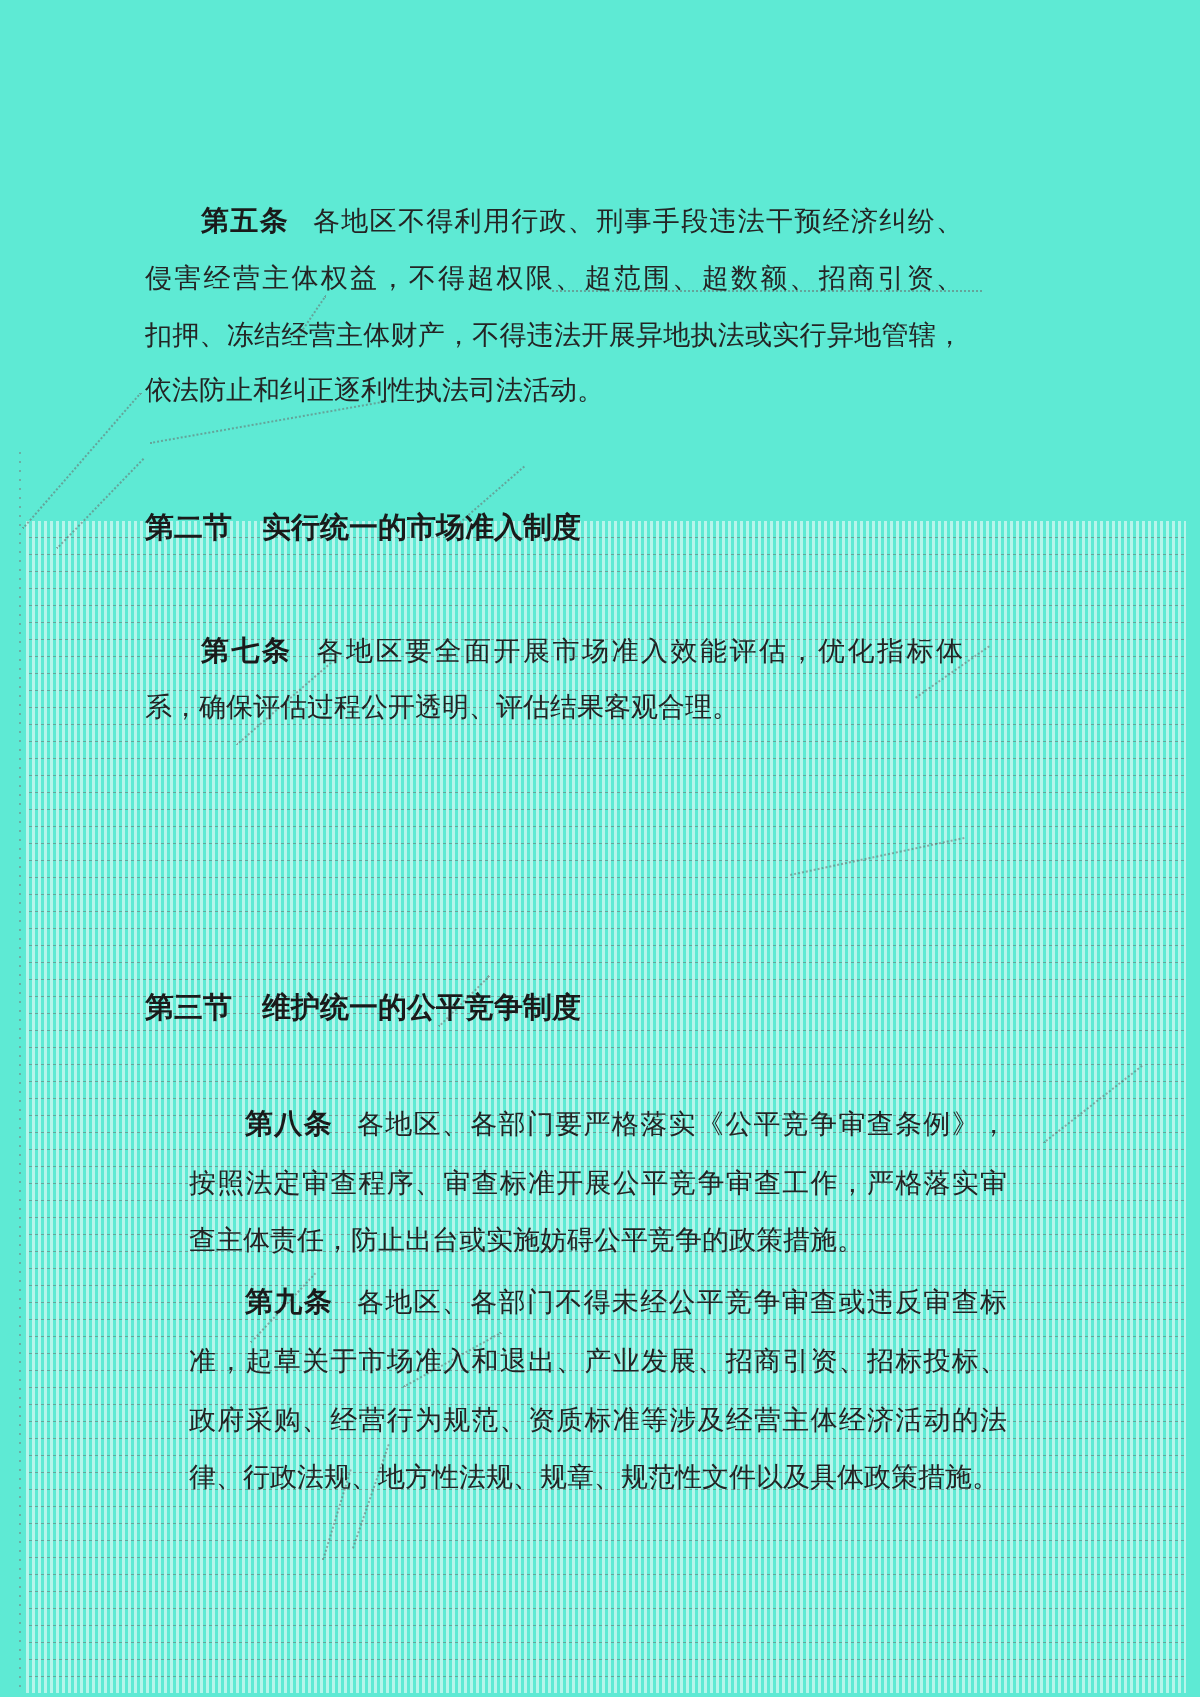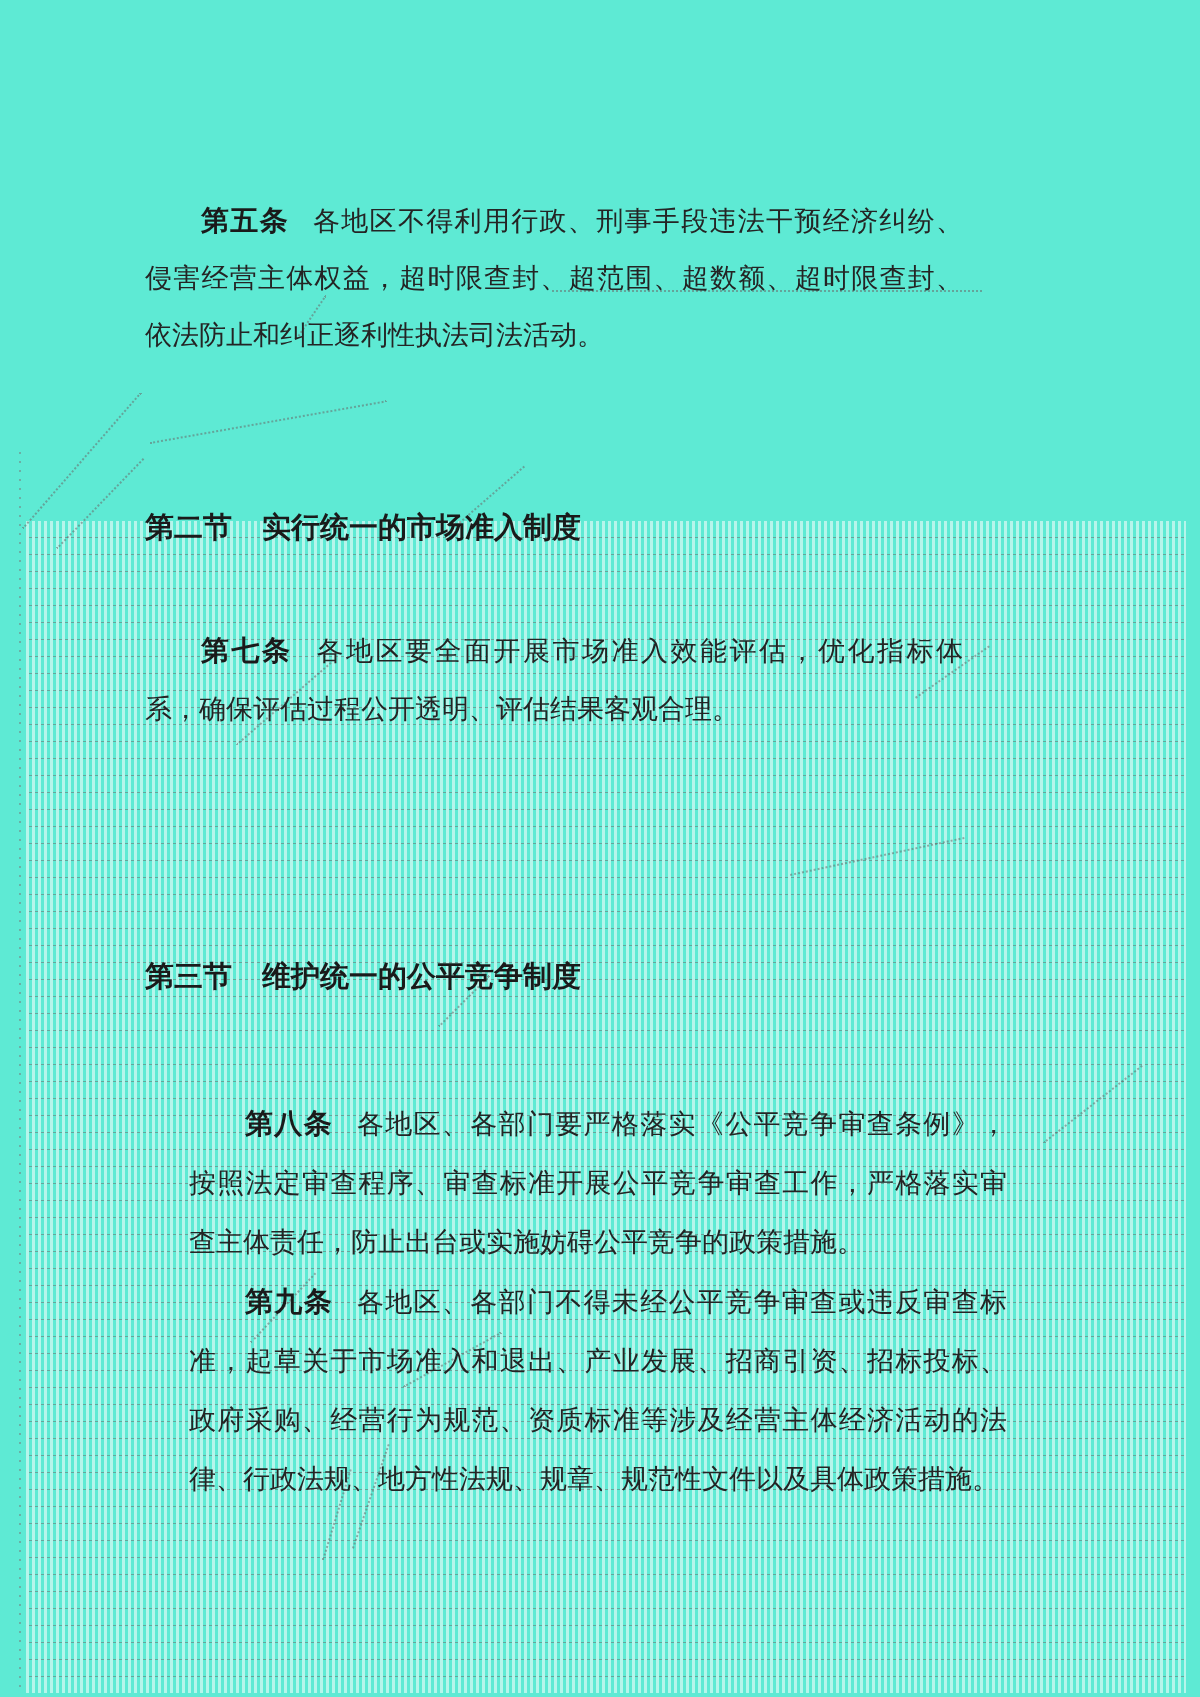--- a/index.html
+++ b/index.html
@@ -26,21 +26,21 @@
     position:absolute; border-top:2px dotted rgba(105,105,105,.55);
     transform-origin:left top; z-index:0; pointer-events:none;
   }
   
   .block { position:absolute; left:145px; width:818px; z-index:2; }
   .line {
     font-size:27px; text-align:justify; text-align-last:justify;
     letter-spacing:0;
   }
   .line.first { text-indent:56px; }
-  .line.lastline { text-align-last:left; }
+  .line.lastline { text-align-last:left;font-family:Liberation Mono, monospace; }
   .term {
     font-family:"Liberation Sans","DejaVu Sans",sans-serif;
     font-weight:700; font-size:28px; color:#1a1a1a; margin-right:24px;
   }
   .heading {
     position:absolute; left:145px; width:818px; z-index:2;
     text-align:left; font-family:"Liberation Sans","DejaVu Sans",sans-serif;
     font-weight:700; font-size:29px; color:#1a1a1a; line-height:57px;
   }
   .heading .hnum { margin-right:30px; }
@@ -64,36 +64,37 @@
   <div class="diag" style="left:322px; top:1560px; width:95px;  transform:rotate(-73deg);"></div>
   <div class="diag" style="left:352px; top:1548px; width:110px; transform:rotate(-71deg);"></div>
   <div class="diag" style="left:403px; top:1386px; width:112px; transform:rotate(-29deg);"></div>
   <div class="diag" style="left:438px; top:1026px; width:72px;  transform:rotate(-45deg);"></div>
   <div class="diag" style="left:790px; top:874px;  width:178px; transform:rotate(-12deg);"></div>
   <div class="diag" style="left:1043px;top:1142px; width:125px; transform:rotate(-38deg);"></div>
   <div class="diag" style="left:552px; top:290px;  width:430px;"></div>
 
   <div class="block" style="top:192px; line-height:57px;">
     <div class="line first"><span class="term">第五条</span><span>各地区不得利用行政、刑事手段违法干预经济纠纷、</span></div>
-    <div class="line">侵害经营主体权益，超时限查封、超范围、超数额、超时限查封、</div>
+    <div class="line">侵害经营主体权益，不得超权限、超范围、超数额、招商引资、</div>
+    <div class="line">扣押、冻结经营主体财产，不得违法开展异地执法或实行异地管辖，</div>
     <div class="line lastline">依法防止和纠正逐利性执法司法活动。</div>
   </div>
 
   <div class="heading" style="top:499px;">
     <span class="hnum">第二节</span><span>实行统一的市场准入制度</span>
   </div>
 
   <div class="block" style="top:622px; line-height:58px;">
     <div>
       <div class="line first"><span class="term">第七条</span><span>各地区要全面开展市场准入效能评估，优化指标体</span></div>
       <div class="line lastline">系，确保评估过程公开透明、评估结果客观合理。</div>
     </div>
   </div>
 
-  <div class="heading" style="top:948px;">
+  <div class="heading" style="top:979px;">
     <span class="hnum">第三节</span><span>维护统一的公平竞争制度</span>
   </div>
 
   <div class="block" style="top:1094px; line-height:59px;margin-left:44px;">
     <div>
       <div class="line first"><span class="term">第八条</span><span>各地区、各部门要严格落实《公平竞争审查条例》，</span></div>
       <div class="line">按照法定审查程序、审查标准开展公平竞争审查工作，严格落实审</div>
       <div class="line lastline">查主体责任，防止出台或实施妨碍公平竞争的政策措施。</div>
     </div>
     <div>

